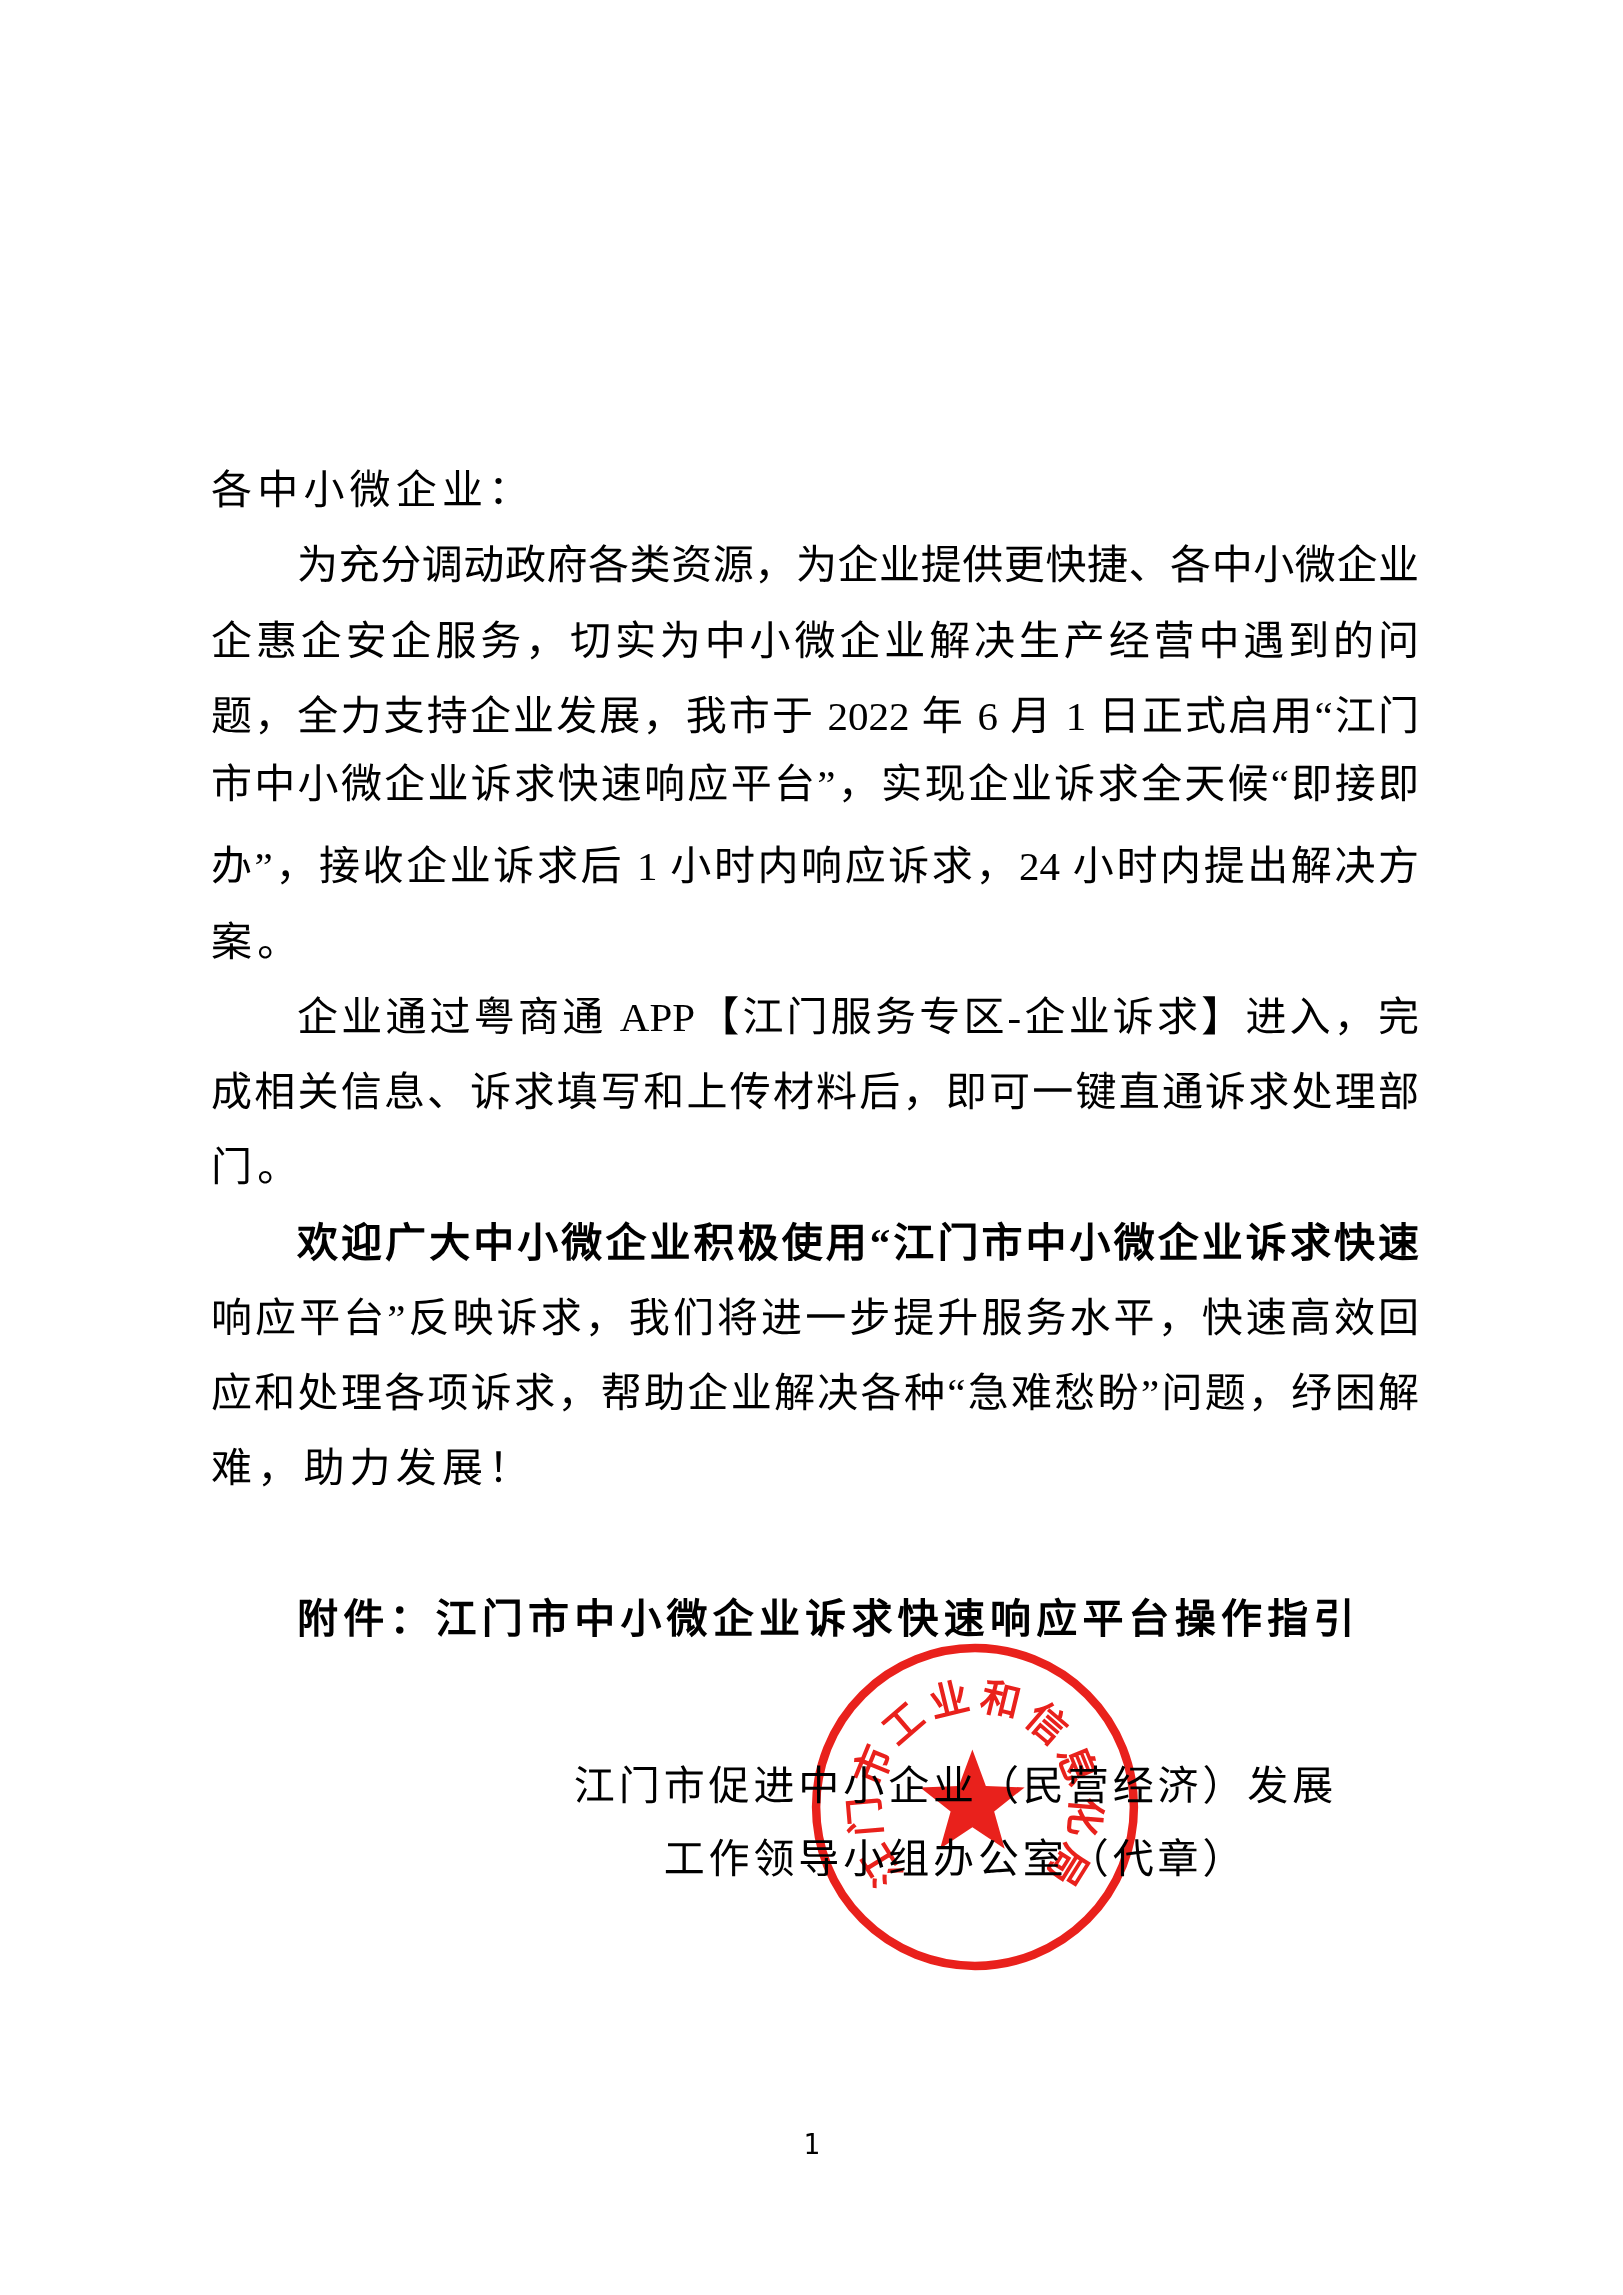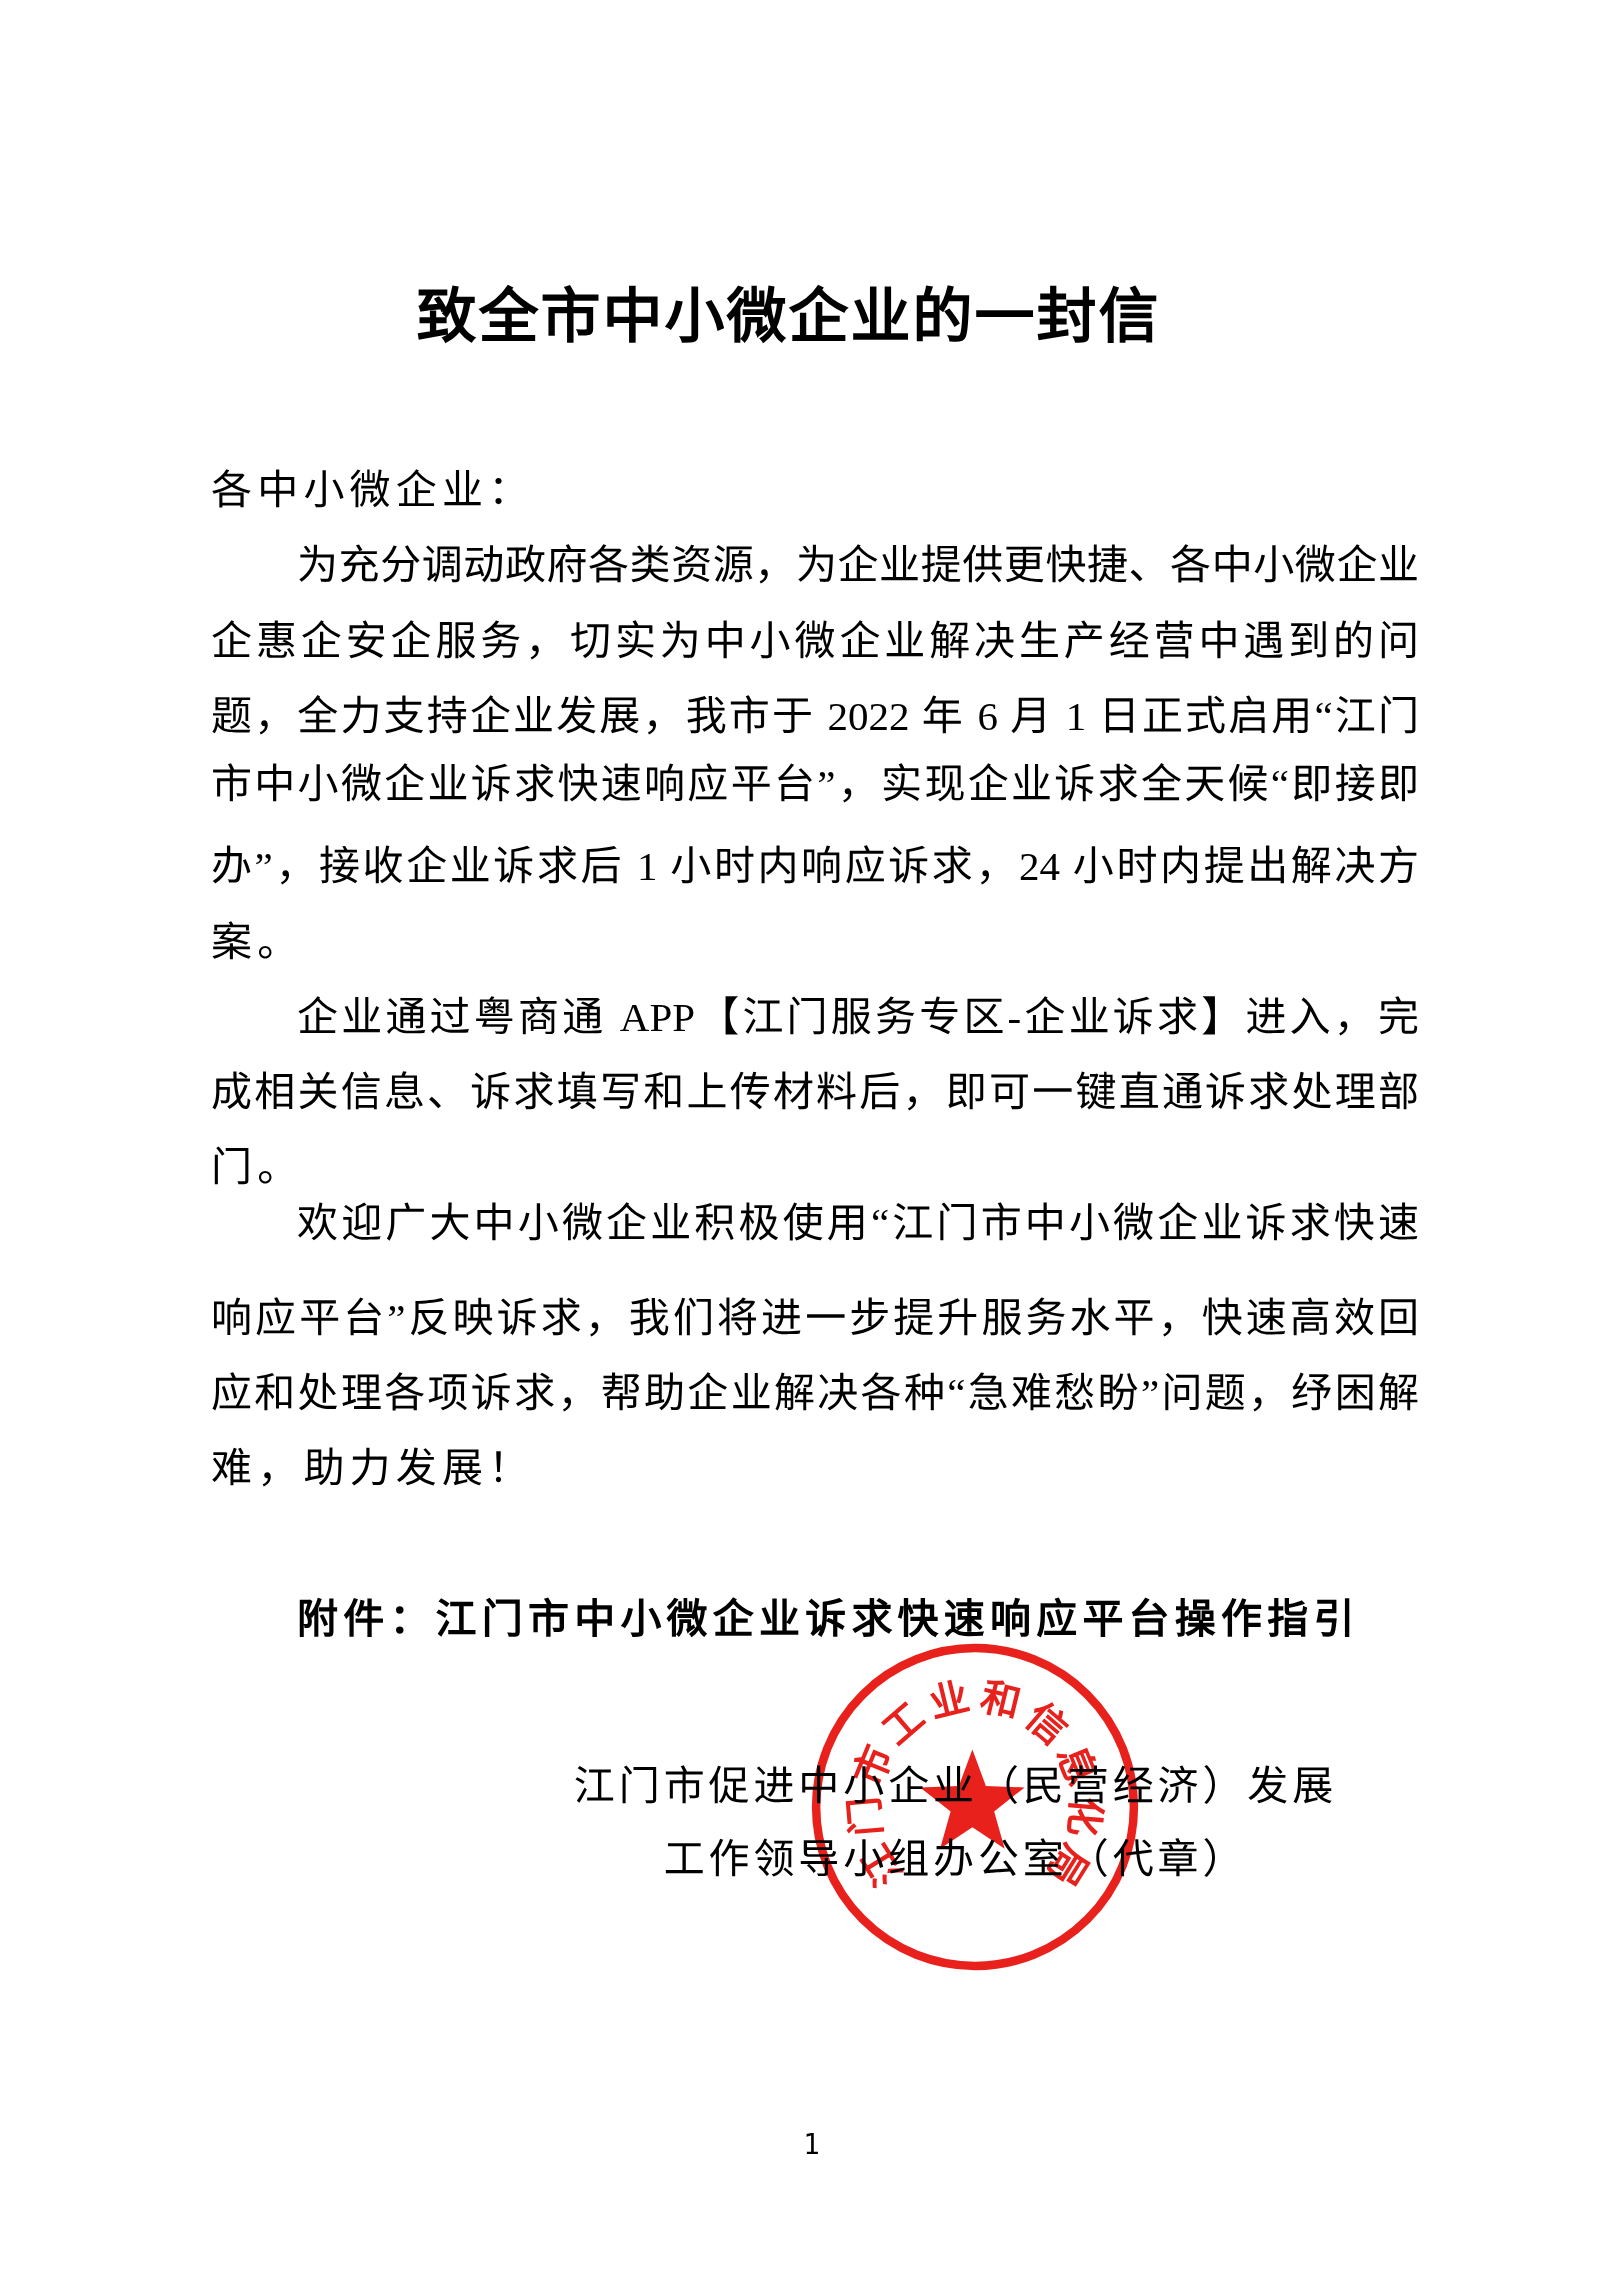--- a/index.html
+++ b/index.html
@@ -80,34 +80,33 @@
     font-size:27.5px;
     line-height:33px;
     font-family:"DejaVu Sans Mono","Liberation Mono",monospace;
   }
 </style>
 </head>
 <body>
 
 <div class="page">
 
-  <h1 class="title">致全市中小微企业的一封信</h1>
 
   <div class="body-block" id="body-lines">
       <div class="line" style="top: 0px; padding-left: 0px;">各中小微企业：</div>
       <div class="line j" style="top: 75px; padding-left: 86px;">为充分调动政府各类资源，为企业提供更快捷、各中小微企业</div>
       <div class="line j" style="top: 151px; padding-left: 0px;">企惠企安企服务，切实为中小微企业解决生产经营中遇到的问</div>
       <div class="line j" style="top: 226px; padding-left: 0px;">题，全力支持企业发展，我市于 2022 年 6 月 1 日正式启用“江门</div>
       <div class="line j" style="top: 294px; padding-left: 0px;">市中小微企业诉求快速响应平台”，实现企业诉求全天候“即接即</div>
       <div class="line j" style="top: 376px; padding-left: 0px;">办”，接收企业诉求后 1 小时内响应诉求，24 小时内提出解决方</div>
       <div class="line" style="top: 452px; padding-left: 0px;">案。</div>
       <div class="line j" style="top: 527px; padding-left: 86px;">企业通过粤商通 APP【江门服务专区-企业诉求】进入，完</div>
       <div class="line j" style="top: 602px; padding-left: 0px;">成相关信息、诉求填写和上传材料后，即可一键直通诉求处理部</div>
       <div class="line" style="top: 677px; padding-left: 0px;">门。</div>
-      <div class="line j" style="top: 733px; padding-left: 86px;">欢迎广大中小微企业积极使用“江门市中小微企业诉求快速</div>
+      <div class="line j" style="top: 753px; padding-left: 86px; font-weight: bold;">欢迎广大中小微企业积极使用“江门市中小微企业诉求快速</div>
       <div class="line j" style="top: 828px; padding-left: 0px;">响应平台”反映诉求，我们将进一步提升服务水平，快速高效回</div>
       <div class="line j" style="top: 903px; padding-left: 0px;">应和处理各项诉求，帮助企业解决各种“急难愁盼”问题，纾困解</div>
       <div class="line" style="top: 978px; padding-left: 0px;">难，助力发展！</div>
       <div class="line" style="top: 1129px; padding-left: 86px; font-weight: bold;">附件：江门市中小微企业诉求快速响应平台操作指引</div>
     </div>
 
   <div class="signature">
     <div class="sig-line">江门市促进中小企业（民营经济）发展</div>
     <div class="sig-line">工作领导小组办公室（代章）</div>
   </div>

